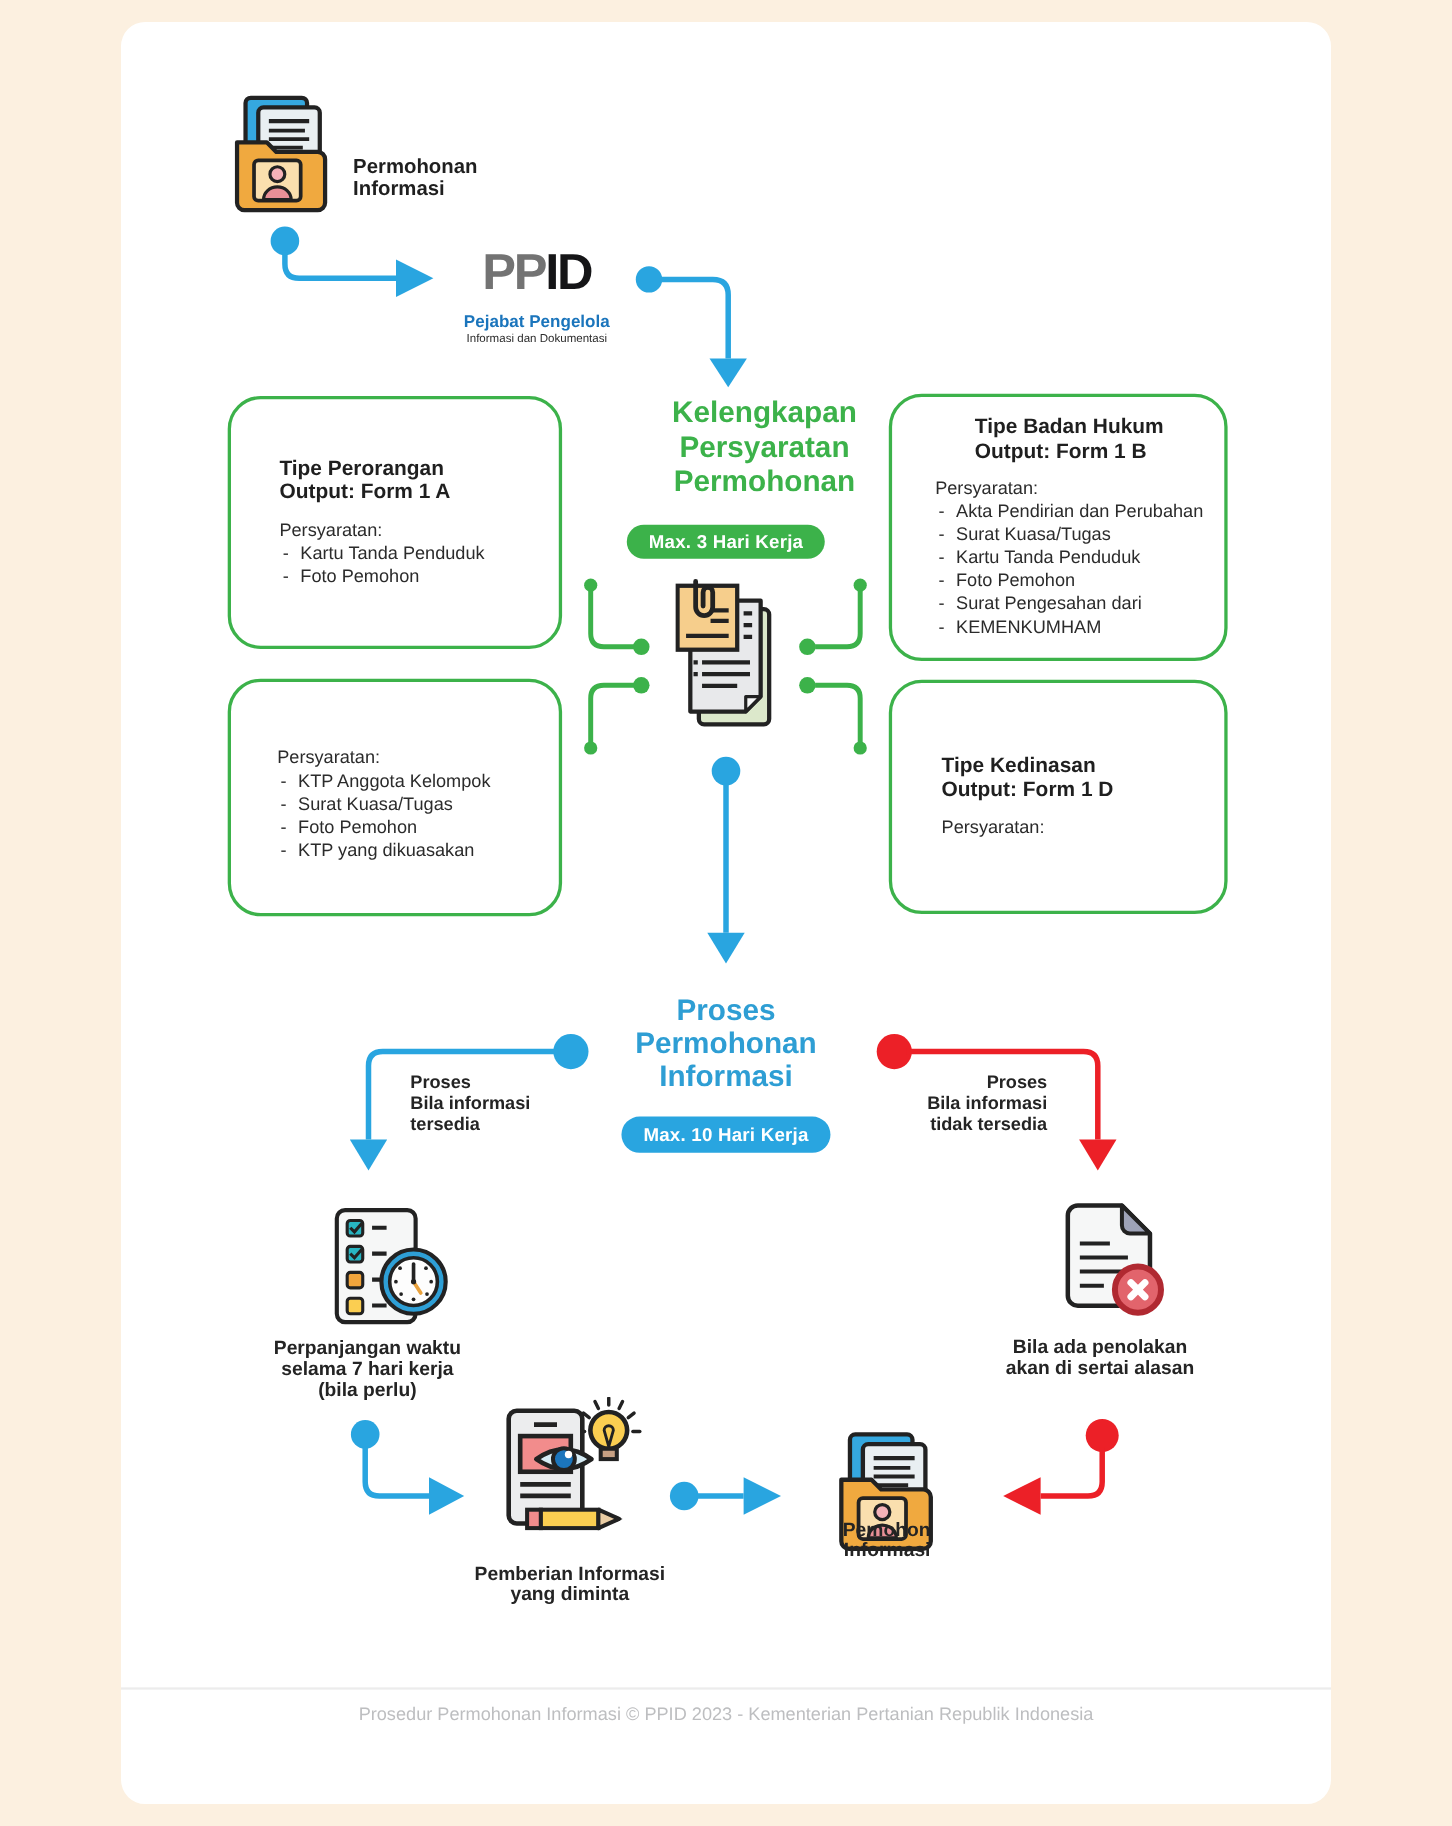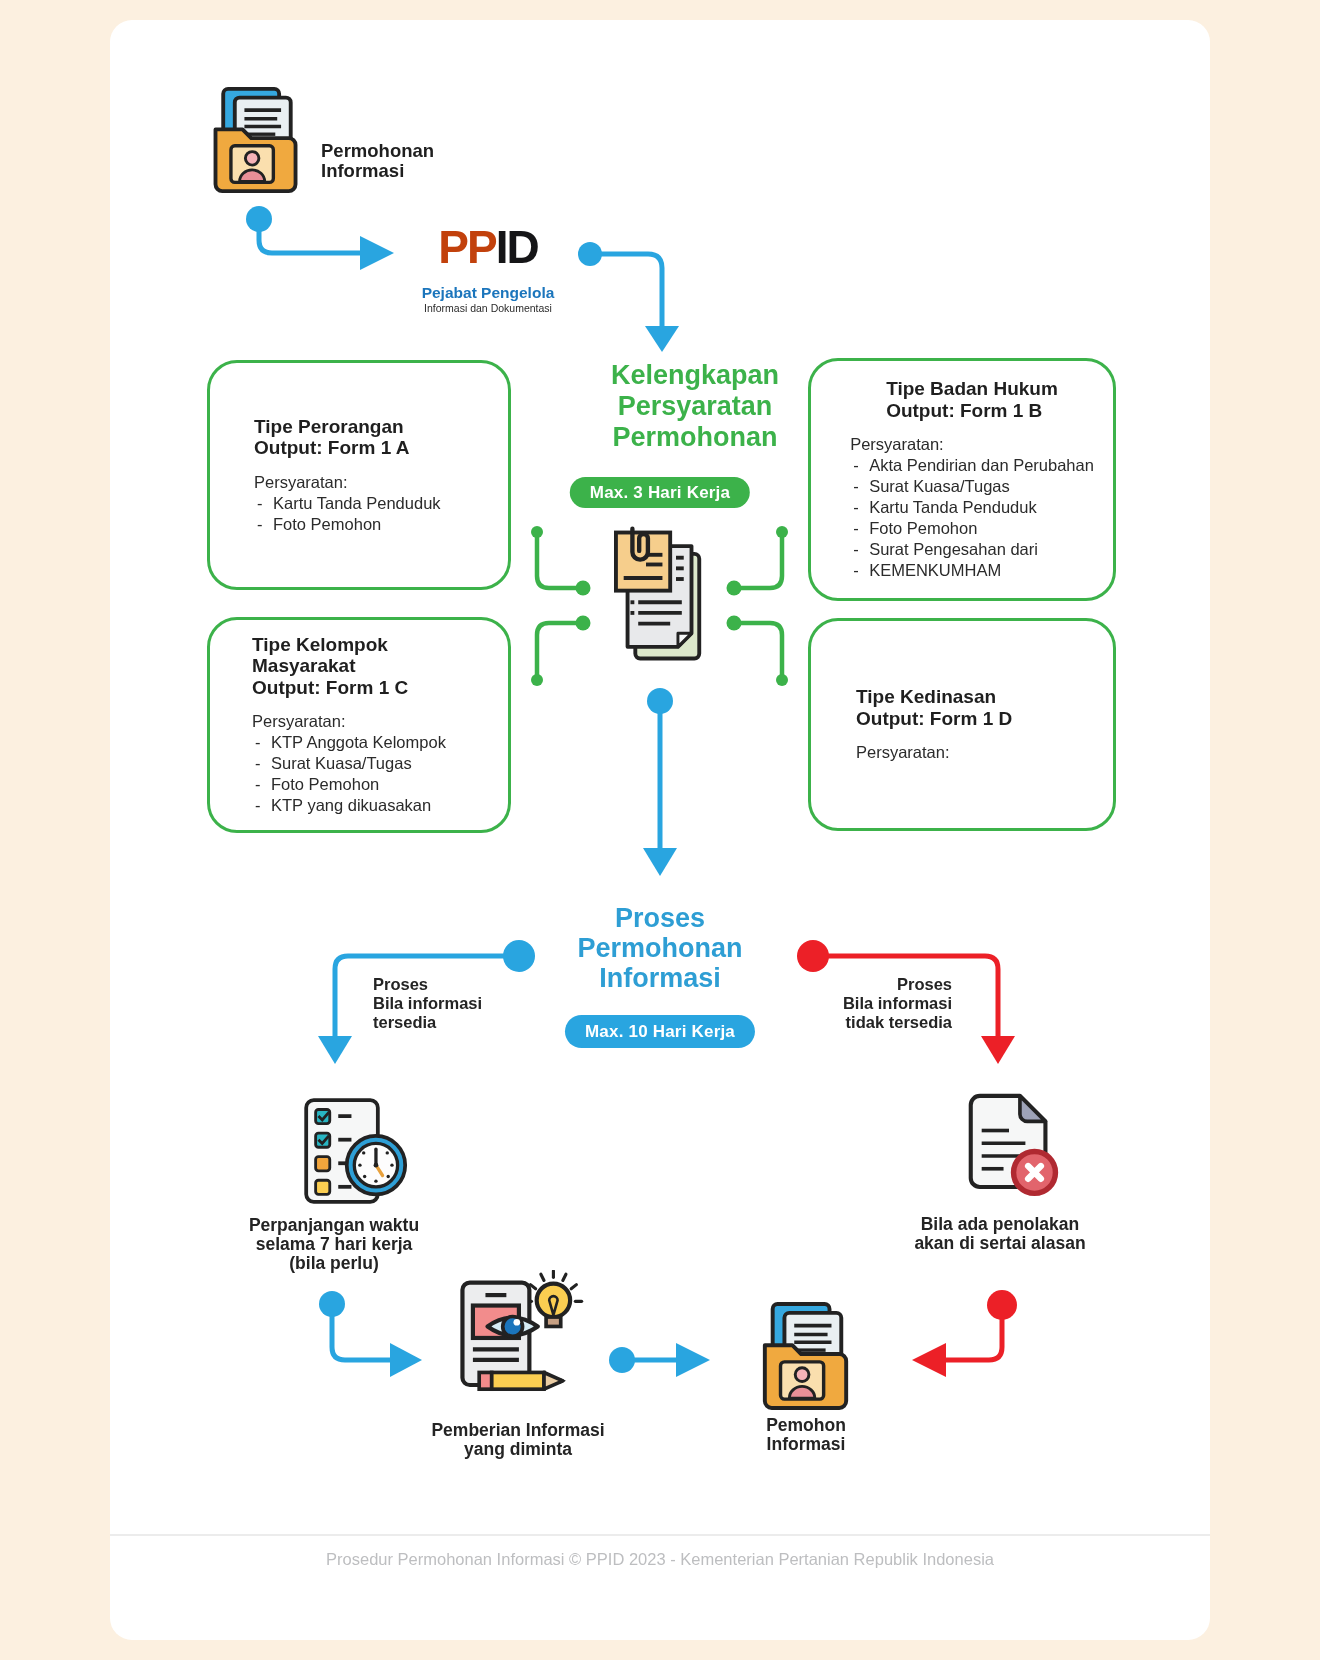--- a/index.html
+++ b/index.html
@@ -46,21 +46,21 @@
   .gbox .req{margin-top:13px;font-size:16.5px;line-height:21px;color:#2B2B2B;}
   .req-items{list-style:none;margin:0;padding:0;}
   .req-items li{position:relative;padding-left:19px;}
   .req-items li::before{content:"-";position:absolute;left:3px;}
 
   .branch-label{font-size:16.5px;font-weight:700;line-height:19px;color:#242424;}
   .caption{font-size:17.5px;font-weight:700;line-height:19px;color:#242424;text-align:center;width:max-content;}
 
   .logo{width:140px;text-align:center;}
   .logo-word{font-size:46px;font-weight:800;letter-spacing:-2px;line-height:42px;}
-  .logo-pp{color:#c2410c;}
+  .logo-pp{color:#737373;}
   .logo-id{color:#151517;}
   .logo-sub1{font-size:15.5px;font-weight:700;color:#1B75BC;margin-top:17px;line-height:16px;}
   .logo-sub2{font-size:10.5px;color:#2B2B2B;line-height:12px;margin-top:1px;}
 
   .divider{position:absolute;left:110px;width:1100px;height:2px;background:#ECECEC;top:1534px;}
   .footer-text{
     position:absolute;left:660px;top:1550px;transform:translateX(-50%);
     font-size:16.5px;color:#BDBEC0;width:max-content;
   }
   svg{display:block;}
@@ -171,23 +171,20 @@
         <li>Surat Kuasa/Tugas</li>
         <li>Kartu Tanda Penduduk</li>
         <li>Foto Pemohon</li>
         <li>Surat Pengesahan dari</li>
         <li>KEMENKUMHAM</li>
       </ul>
     </div>
   </div>
 
   <div class="abs gbox" style="left:207px;top:617px;width:304px;height:216px;padding-left:42px;">
-    <div class="title ml">Tipe Kelompok
-Masyarakat
-Output: Form 1 C</div>
     <div class="req">
       <div>Persyaratan:</div>
       <ul class="req-items">
         <li>KTP Anggota Kelompok</li>
         <li>Surat Kuasa/Tugas</li>
         <li>Foto Pemohon</li>
         <li>KTP yang dikuasakan</li>
       </ul>
     </div>
   </div>
@@ -310,18 +307,18 @@
     <rect x="28" y="12" width="58" height="52" rx="5" fill="#E9EFF2" stroke="#222" stroke-width="4"></rect>
     <line x1="38" y1="25" x2="76" y2="25" stroke="#222" stroke-width="4"></line>
     <line x1="38" y1="34" x2="72" y2="34" stroke="#222" stroke-width="3.5"></line>
     <line x1="38" y1="42" x2="76" y2="42" stroke="#222" stroke-width="3.5"></line>
     <line x1="38" y1="50" x2="70" y2="50" stroke="#222" stroke-width="3.5"></line>
     <path d="M8 45 h28 l9 9 h39 a7 7 0 0 1 7 7 v41 a7 7 0 0 1 -7 7 H15 a7 7 0 0 1 -7 -7 z" fill="#F0A93F" stroke="#222" stroke-width="4" stroke-linejoin="round"></path>
     <rect x="24" y="62" width="44" height="38" rx="4" fill="#FADFAE" stroke="#222" stroke-width="3.5"></rect>
     <circle cx="46" cy="75" r="7" fill="#F5B2B8" stroke="#222" stroke-width="3"></circle>
     <path d="M33 99 a13 12 0 0 1 26 0 z" fill="#E98F97" stroke="#222" stroke-width="3"></path>
   </svg>
-  <div class="abs caption ml cx" style="left:806px;top:1416px;">Pemohon
+  <div class="abs caption ml cx" style="left:806px;top:1381px;text-align:right;">Pemohon
 Informasi</div>
 
   <div class="divider"></div>
   <div class="footer-text">Prosedur Permohonan Informasi © PPID 2023 - Kementerian Pertanian Republik Indonesia</div>
 </div>
 
 </body></html>

